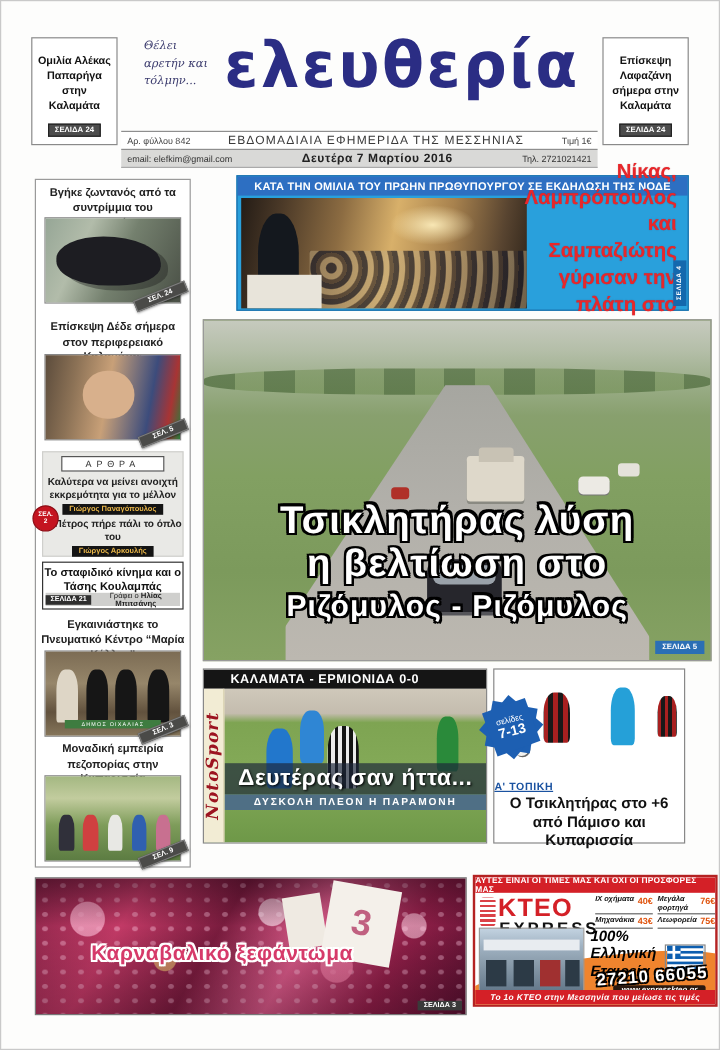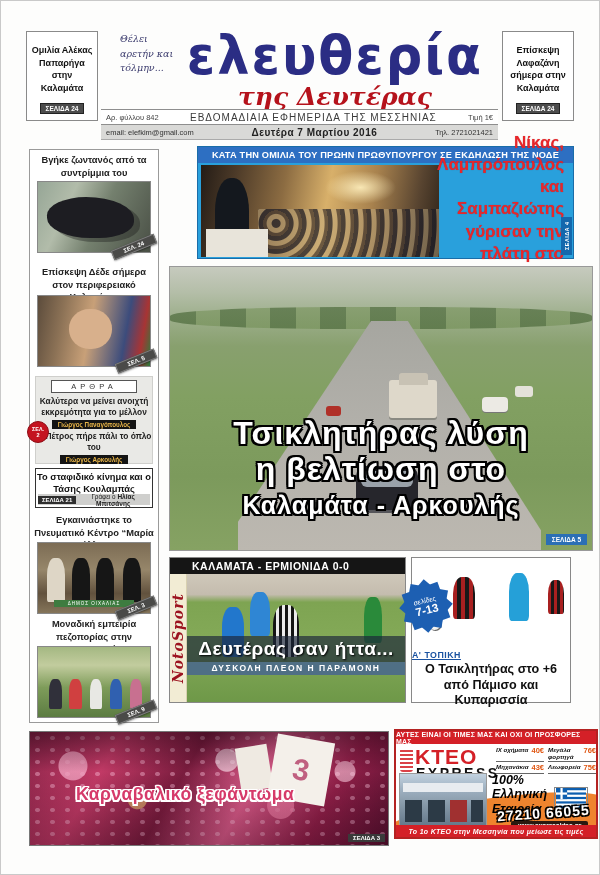--- a/index.html
+++ b/index.html
@@ -197,21 +197,20 @@
     <div class="ear-text">Ομιλία Αλέκας Παπαρήγα στην Καλαμάτα</div>
     <div class="ear-badge">ΣΕΛΙΔΑ 24</div>
   </div>
   <div class="ear right">
     <div class="ear-text">Επίσκεψη Λαφαζάνη σήμερα στην Καλαμάτα</div>
     <div class="ear-badge">ΣΕΛΙΔΑ 24</div>
   </div>
 
   <div class="tagline">Θέλει αρετήν και τόλμην...</div>
   <div class="logo">ελευθερία</div>
-  <div class="logo-sub">της Δευτέρας</div>
 
   <div class="info1">
     <span class="small">Αρ. φύλλου 842</span>
     <span class="mid">ΕΒΔΟΜΑΔΙΑΙΑ ΕΦΗΜΕΡΙΔΑ ΤΗΣ ΜΕΣΣΗΝΙΑΣ</span>
     <span class="small">Τιμή 1€</span>
   </div>
   <div class="info2">
     <span class="small">email: elefkim@gmail.com</span>
     <span class="date">Δευτέρα 7 Μαρτίου 2016</span>
     <span class="small">Τηλ. 2721021421</span>
@@ -297,21 +296,21 @@
       <div class="treeline"></div>
       <div class="road"></div>
       <div class="truck"></div>
       <div class="car-white"></div>
       <div class="car-white2"></div>
       <div class="car-red"></div>
       <div class="car-dark"></div>
     </div>
     <div class="ms-h1 outline-b">Τσικλητήρας λύση</div>
     <div class="ms-h2 outline-b">η βελτίωση στο</div>
-    <div class="ms-h3 outline-b">Καλαμάτα - Αρκουλής</div>
+    <div class="ms-h3 outline-b">Ριζόμυλος - Ριζόμυλος</div>
     <div class="ms-badge">ΣΕΛΙΔΑ 5</div>
   </div>
 
   <div class="sport-left">
     <div class="sl-banner">ΚΑΛΑΜΑΤΑ - ΕΡΜΙΟΝΙΔΑ 0-0</div>
     <div class="sl-photo">
       <div class="pl pl-blue1"></div>
       <div class="pl pl-blue2"></div>
       <div class="pl pl-stripes"></div>
       <div class="pl pl-green"></div>

